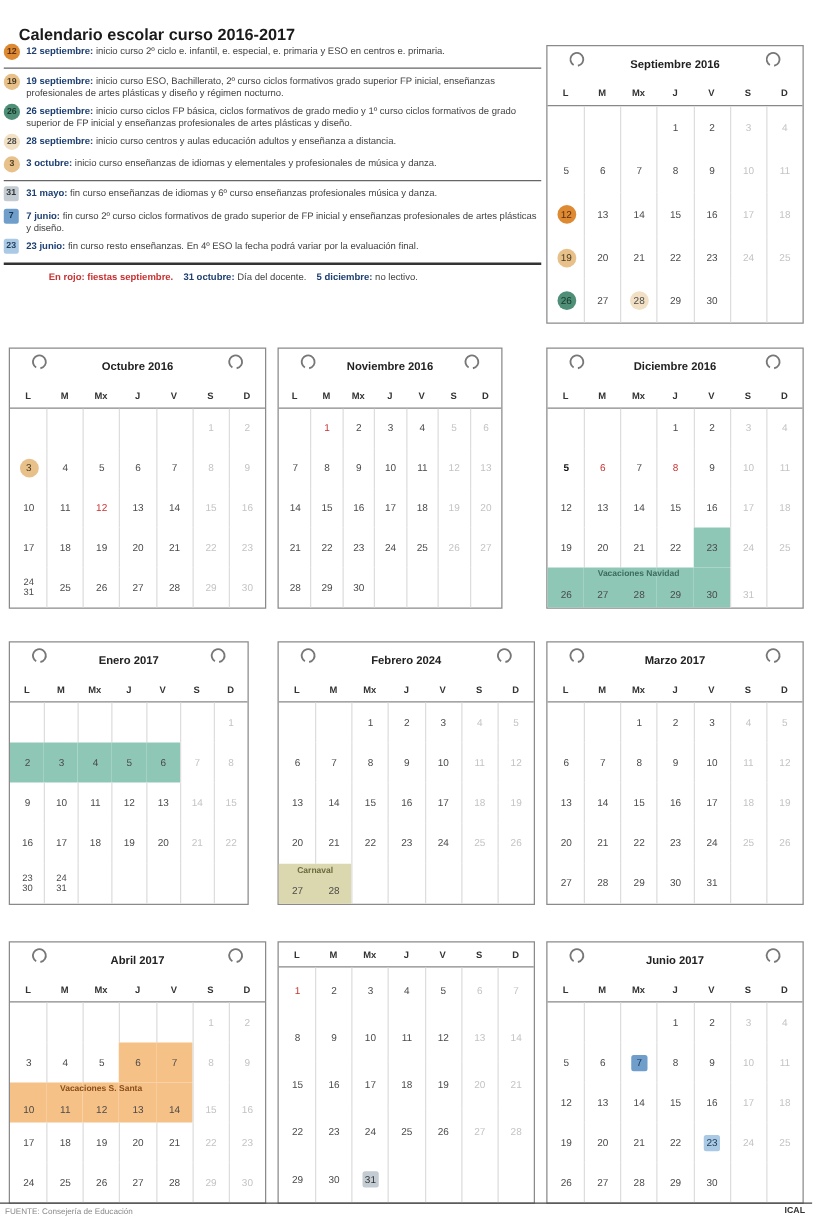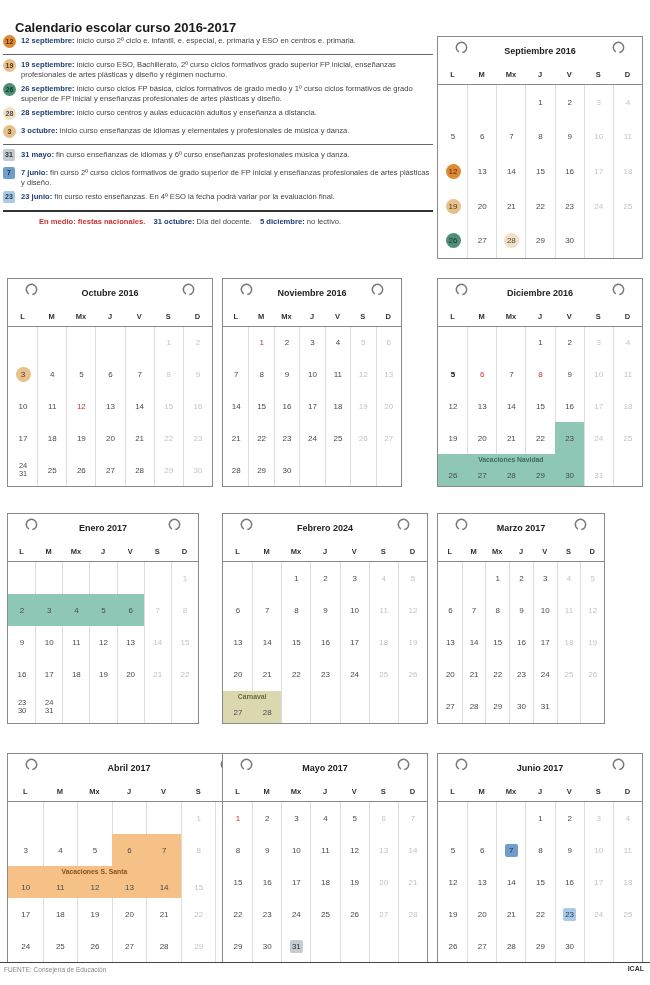--- a/index.html
+++ b/index.html
@@ -74,21 +74,21 @@
         <div class="legend-item"><span class="legend-marker" style="background: rgb(79, 143, 119); color: rgb(22, 53, 42);">26</span><span class="legend-text"><strong>26 septiembre: </strong>inicio curso ciclos FP básica, ciclos formativos de grado medio y 1º curso ciclos formativos de grado superior de FP inicial y enseñanzas profesionales de artes plásticas y diseño.</span></div>
         <div class="legend-item"><span class="legend-marker" style="background: rgb(242, 224, 196); color: rgb(74, 74, 74);">28</span><span class="legend-text"><strong>28 septiembre: </strong>inicio curso centros y aulas educación adultos y enseñanza a distancia.</span></div>
         <div class="legend-item"><span class="legend-marker" style="background: rgb(231, 192, 138); color: rgb(74, 58, 32);">3</span><span class="legend-text"><strong>3 octubre: </strong>inicio curso enseñanzas de idiomas y elementales y profesionales de música y danza.</span></div>
         <div class="divider"></div>
         <div class="legend-item"><span class="legend-marker sq" style="background: rgb(194, 204, 210); color: rgb(51, 51, 51);">31</span><span class="legend-text"><strong>31 mayo: </strong>fin curso enseñanzas de idiomas y 6º curso enseñanzas profesionales música y danza.</span></div>
         <div class="legend-item"><span class="legend-marker sq" style="background: rgb(111, 158, 203); color: rgb(23, 48, 78);">7</span><span class="legend-text"><strong>7 junio: </strong>fin curso 2º curso ciclos formativos de grado superior de FP inicial y enseñanzas profesionales de artes plásticas y diseño.</span></div>
         <div class="legend-item"><span class="legend-marker sq" style="background: rgb(169, 201, 228); color: rgb(30, 58, 87);">23</span><span class="legend-text"><strong>23 junio: </strong>fin curso resto enseñanzas. En 4º ESO la fecha podrá variar por la evaluación final.</span></div>
         <div class="divider thick"></div>
       </div>
     <div class="note">
-      <span class="red-note">En medio: fiestas nacionales.</span>
+      <span class="red-note">En rojo: fiestas septiembre.</span>
       <strong>31 octubre:</strong>
       <span>Día del docente.</span>
       <strong>5 diciembre:</strong>
       <span>no lectivo.</span>
     </div>
   </div>
 
   <div id="cals">
       <div class="cal" style="left: 437px; top: 36px; width: 206px; height: 223px;">
         <div class="cal-header">
@@ -842,21 +842,21 @@
               <span class="num">28</span>
             </div>
             <div class="cell"></div>
             <div class="cell"></div>
             <div class="cell"></div>
             <div class="cell"></div>
             <div class="cell"></div>
           </div>
         </div>
       </div>
-      <div class="cal" style="left: 437px; top: 513px; width: 168px; height: 211px;">
+      <div class="cal" style="left: 437px; top: 513px; width: 206px; height: 211px;">
         <div class="cal-header">
           <span class="ring ring-l"><svg width="15" height="15" viewBox="0 0 16 16">
               <circle cx="8" cy="8" r="5.5" fill="none" stroke="#777" stroke-width="1.6" stroke-dasharray="30 5" transform="rotate(120 8 8)"></circle>
             </svg></span>
           <span class="cal-title">Marzo 2017</span>
           <span class="ring ring-r"><svg width="15" height="15" viewBox="0 0 16 16">
               <circle cx="8" cy="8" r="5.5" fill="none" stroke="#777" stroke-width="1.6" stroke-dasharray="30 5" transform="rotate(120 8 8)"></circle>
             </svg></span>
         </div>
         <div class="wk-row">
@@ -971,21 +971,21 @@
               <span class="num">30</span>
             </div>
             <div class="cell">
               <span class="num">31</span>
             </div>
             <div class="cell"></div>
             <div class="cell"></div>
           </div>
         </div>
       </div>
-      <div class="cal" style="left: 7px; top: 753px; width: 244px; height: 210px;">
+      <div class="cal" style="left: 7px; top: 753px; width: 206px; height: 210px;">
         <div class="cal-header">
           <span class="ring ring-l"><svg width="15" height="15" viewBox="0 0 16 16">
               <circle cx="8" cy="8" r="5.5" fill="none" stroke="#777" stroke-width="1.6" stroke-dasharray="30 5" transform="rotate(120 8 8)"></circle>
             </svg></span>
           <span class="cal-title">Abril 2017</span>
           <span class="ring ring-r"><svg width="15" height="15" viewBox="0 0 16 16">
               <circle cx="8" cy="8" r="5.5" fill="none" stroke="#777" stroke-width="1.6" stroke-dasharray="30 5" transform="rotate(120 8 8)"></circle>
             </svg></span>
         </div>
         <div class="wk-row">
@@ -1100,29 +1100,20 @@
             <div class="cell">
               <span class="num we">29</span>
             </div>
             <div class="cell">
               <span class="num we">30</span>
             </div>
           </div>
         </div>
       </div>
       <div class="cal" style="left: 222px; top: 753px; width: 206px; height: 210px;">
-        <div class="cal-header">
-          <span class="ring ring-l"><svg width="15" height="15" viewBox="0 0 16 16">
-              <circle cx="8" cy="8" r="5.5" fill="none" stroke="#777" stroke-width="1.6" stroke-dasharray="30 5" transform="rotate(120 8 8)"></circle>
-            </svg></span>
-          <span class="cal-title">Mayo 2017</span>
-          <span class="ring ring-r"><svg width="15" height="15" viewBox="0 0 16 16">
-              <circle cx="8" cy="8" r="5.5" fill="none" stroke="#777" stroke-width="1.6" stroke-dasharray="30 5" transform="rotate(120 8 8)"></circle>
-            </svg></span>
-        </div>
         <div class="wk-row">
           <span>L</span>
           <span>M</span>
           <span>Mx</span>
           <span>J</span>
           <span>V</span>
           <span>S</span>
           <span>D</span>
         </div>
         <div class="grid">

